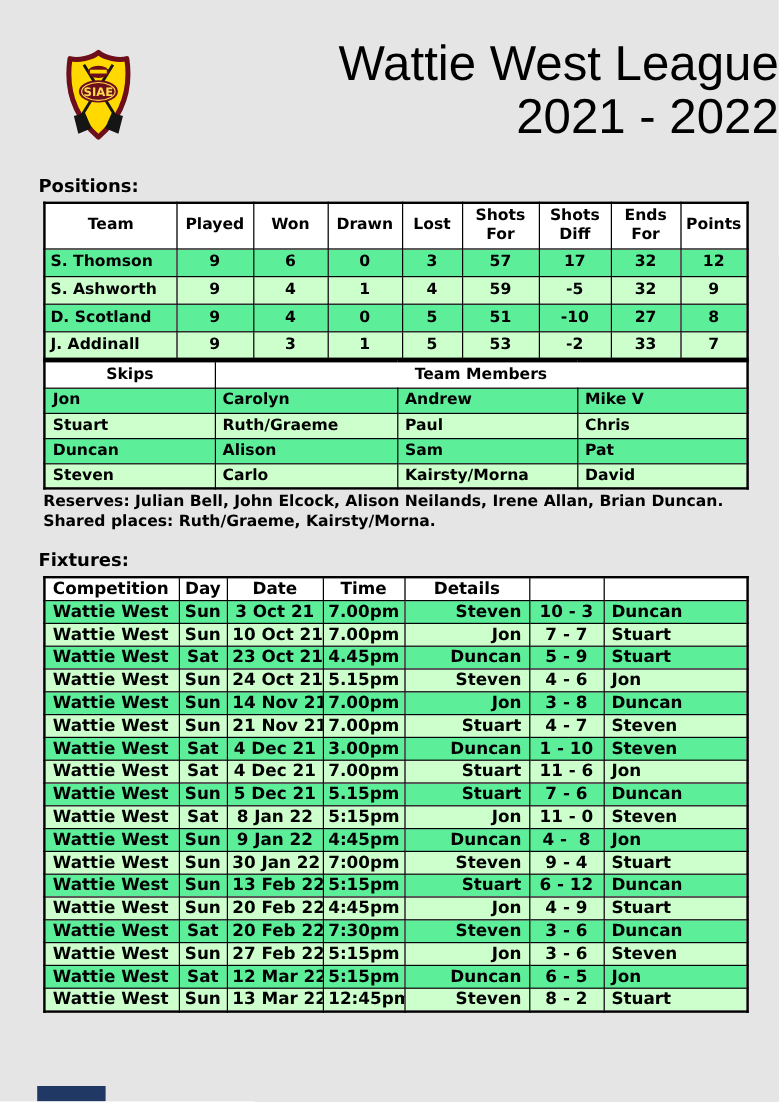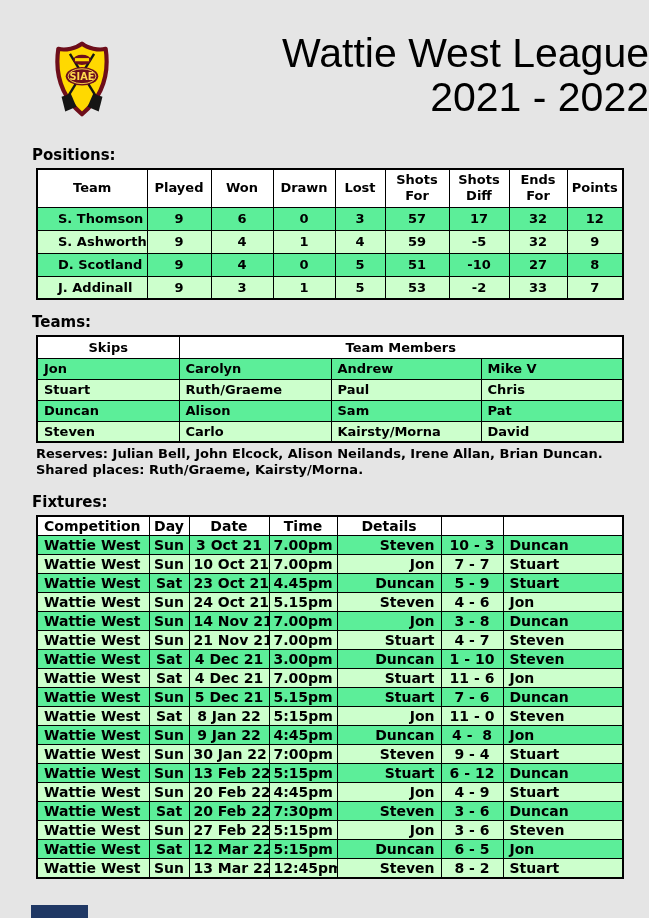--- a/index.html
+++ b/index.html
@@ -52,21 +52,21 @@
     overflow:hidden;
     white-space:nowrap;
   }
   th{background:#ffffff;text-align:center;}
   tbody tr:nth-child(odd){background:var(--bright);}
   tbody tr:nth-child(even){background:var(--light);}
   
   .tbl-positions{font-size:13px;border-radius:30px;}
   .tbl-positions th{padding:2px 3px;white-space:pre-line;line-height:1.25;}
   .tbl-positions td{padding:2px 4px;text-align:center;height:23px;}
-  .tbl-positions td.col-team{text-align:left;padding-left:20px;}
+  .tbl-positions td.col-team{text-align:left;padding-left:4px;}
   
   .tbl-teams{font-size:13px;}
   .tbl-teams th{padding:2px 4px;height:22px;}
   .tbl-teams td{padding:2px 4px;text-align:left;padding-left:6px;height:21px;}
   
   .tbl-fixtures{font-size:14px;}
   .tbl-fixtures th{padding:1px 4px;height:18px;}
   .tbl-fixtures th:first-child{text-align:left;padding-left:6px;}
   .tbl-fixtures td{padding:1px 4px;text-align:center;height:19px;}
   .tbl-fixtures td.col-competition{text-align:left;padding-left:6px;}
@@ -183,21 +183,20 @@
           <td class="col-drawn">1</td>
           <td class="col-lost">5</td>
           <td class="col-shots_for">53</td>
           <td class="col-shots_diff">-2</td>
           <td class="col-ends_for">33</td>
           <td class="col-points">7</td>
         </tr>
       </tbody>
   </table>
 
-  <div class="sec-heading sec-teams">Teams:</div>
   <table class="tbl-teams">
     <colgroup>
       <col style="width:142px">
         <col style="width:152px">
         <col style="width:150px">
         <col style="width:142px">
     </colgroup>
     <thead>
       <tr>
         <th>Skips</th>

